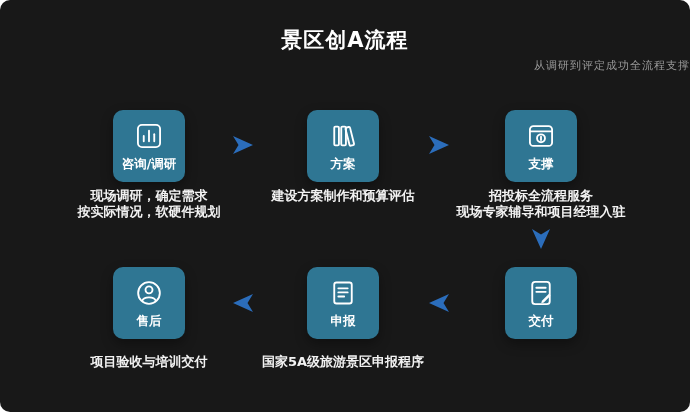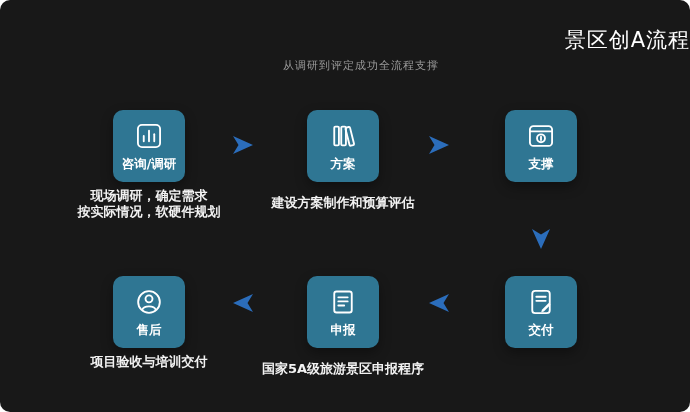--- a/index.html
+++ b/index.html
@@ -18,60 +18,60 @@
   }
   .panel{
     position:relative;
     width:690px;height:412px;
     background:var(--panel_bg);
     border-radius:10px;
     overflow:hidden;
   }
   .title{
     position:absolute;top:26px;left:0;right:0;
-    text-align:right;
+    text-align:center;
     color:var(--title_text);
-    font-size:21px;font-weight:normal;letter-spacing:1px;
+    font-size:21px;font-weight:bold;letter-spacing:1px;
   }
   .subtitle{
     position:absolute;top:58px;left:0;right:0;
-    text-align:center;
+    text-align:right;
     color:var(--subtitle_text);
     font-size:11px;letter-spacing:1px;padding-left:32px;
   }
   .card{
     position:absolute;
     width:72px;height:72px;
     background:var(--card_bg);
     border-radius:10px;
     display:flex;flex-direction:column;
     align-items:center;justify-content:space-between;
     padding:11px 4px 9px;
     box-shadow:0 5px 12px rgba(0,0,0,.35);
   }
   .card .icon{height:30px;display:flex;align-items:center;justify-content:center;}
   .card .label{
     color:#ffffff;font-size:12.5px;font-weight:bold;white-space:nowrap;
   }
   .r1{top:110px;}
-  .r2{top:276px;}
+  .r2{top:267px;}
   .cc1{left:113px;}
   .cc2{left:307px;}
   .cc3{left:505px;}
   .desc{
     position:absolute;width:260px;
     text-align:center;
     color:var(--body_text);
     font-size:13px;font-weight:bold;line-height:16px;
     white-space:pre-line;
   }
   .dr1{top:188px;}
   .dr2{top:354px;}
   .dc1{left:19px;}
-  .dc2{left:213px;margin-top:7px;}
+  .dc2{left:213px;}
   .dc3{left:411px;}
   .arrow{
     position:absolute;width:26px;height:22px;
     color:var(--arrow);
   }
   .a-r1a{left:230px;top:134px;}
   .a-r1b{left:426px;top:134px;}
   .a-down{left:528px;top:228px;transform:rotate(90deg);}
   .a-r2a{left:230px;top:292px;transform:scaleX(-1);}
   .a-r2b{left:426px;top:292px;transform:scaleX(-1);}
@@ -127,20 +127,22 @@
   </span>
   <span class="arrow a-r1b">
     <svg width="26" height="22" viewBox="0 0 26 22">
         <path d="M3 2 L23 11 L3 20 L8.5 11 Z" fill="currentColor"></path>
       </svg>
   </span>
 
   <div class="desc dr1 dc1">现场调研，确定需求
 按实际情况，软硬件规划</div>
   <div class="desc dr1 dc2">建设方案制作和预算评估</div>
+  <div class="desc dr1 dc3">招投标全流程服务
+现场专家辅导和项目经理入驻</div>
 
   <span class="arrow a-down">
     <svg width="26" height="22" viewBox="0 0 26 22">
         <path d="M3 2 L23 11 L3 20 L8.5 11 Z" fill="currentColor"></path>
       </svg>
   </span>
 
   <div class="card r2 cc1">
     <span class="icon">
       <svg width="28" height="28" viewBox="0 0 24 24" fill="none" stroke="#ffffff" stroke-width="1.6" stroke-linecap="round">

